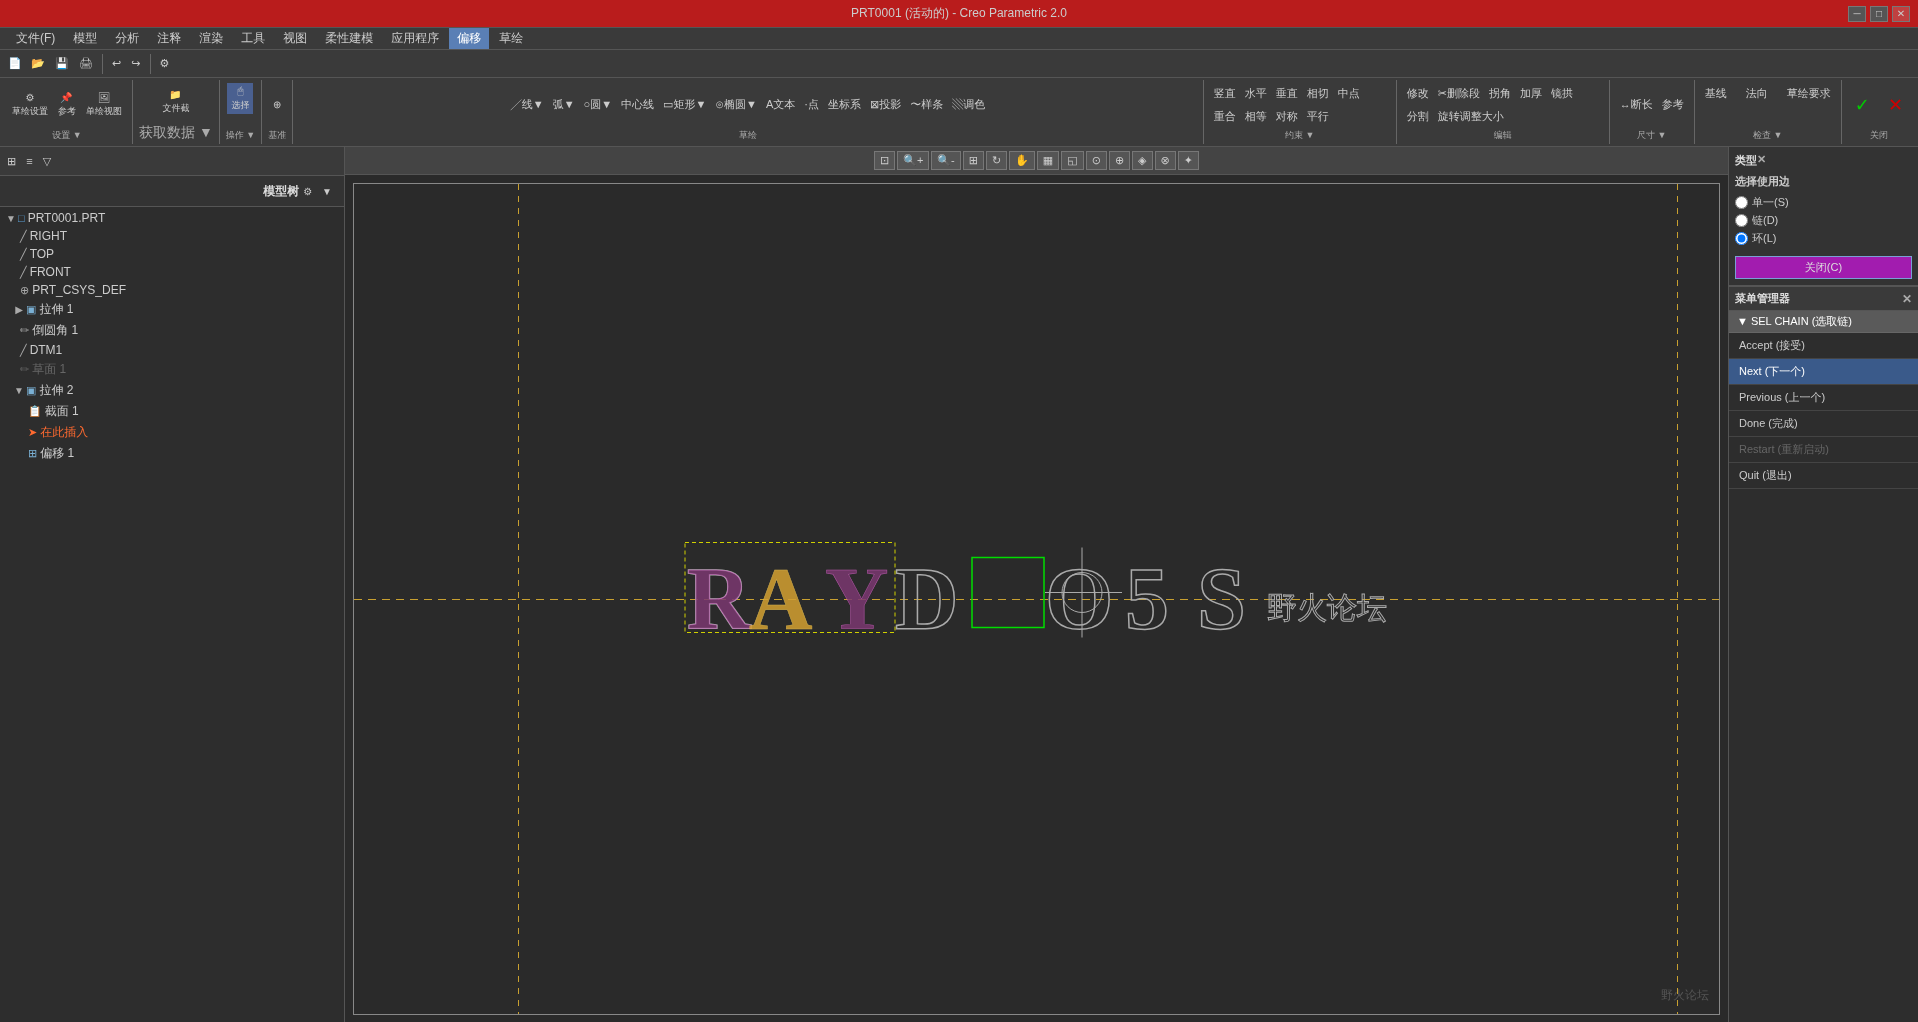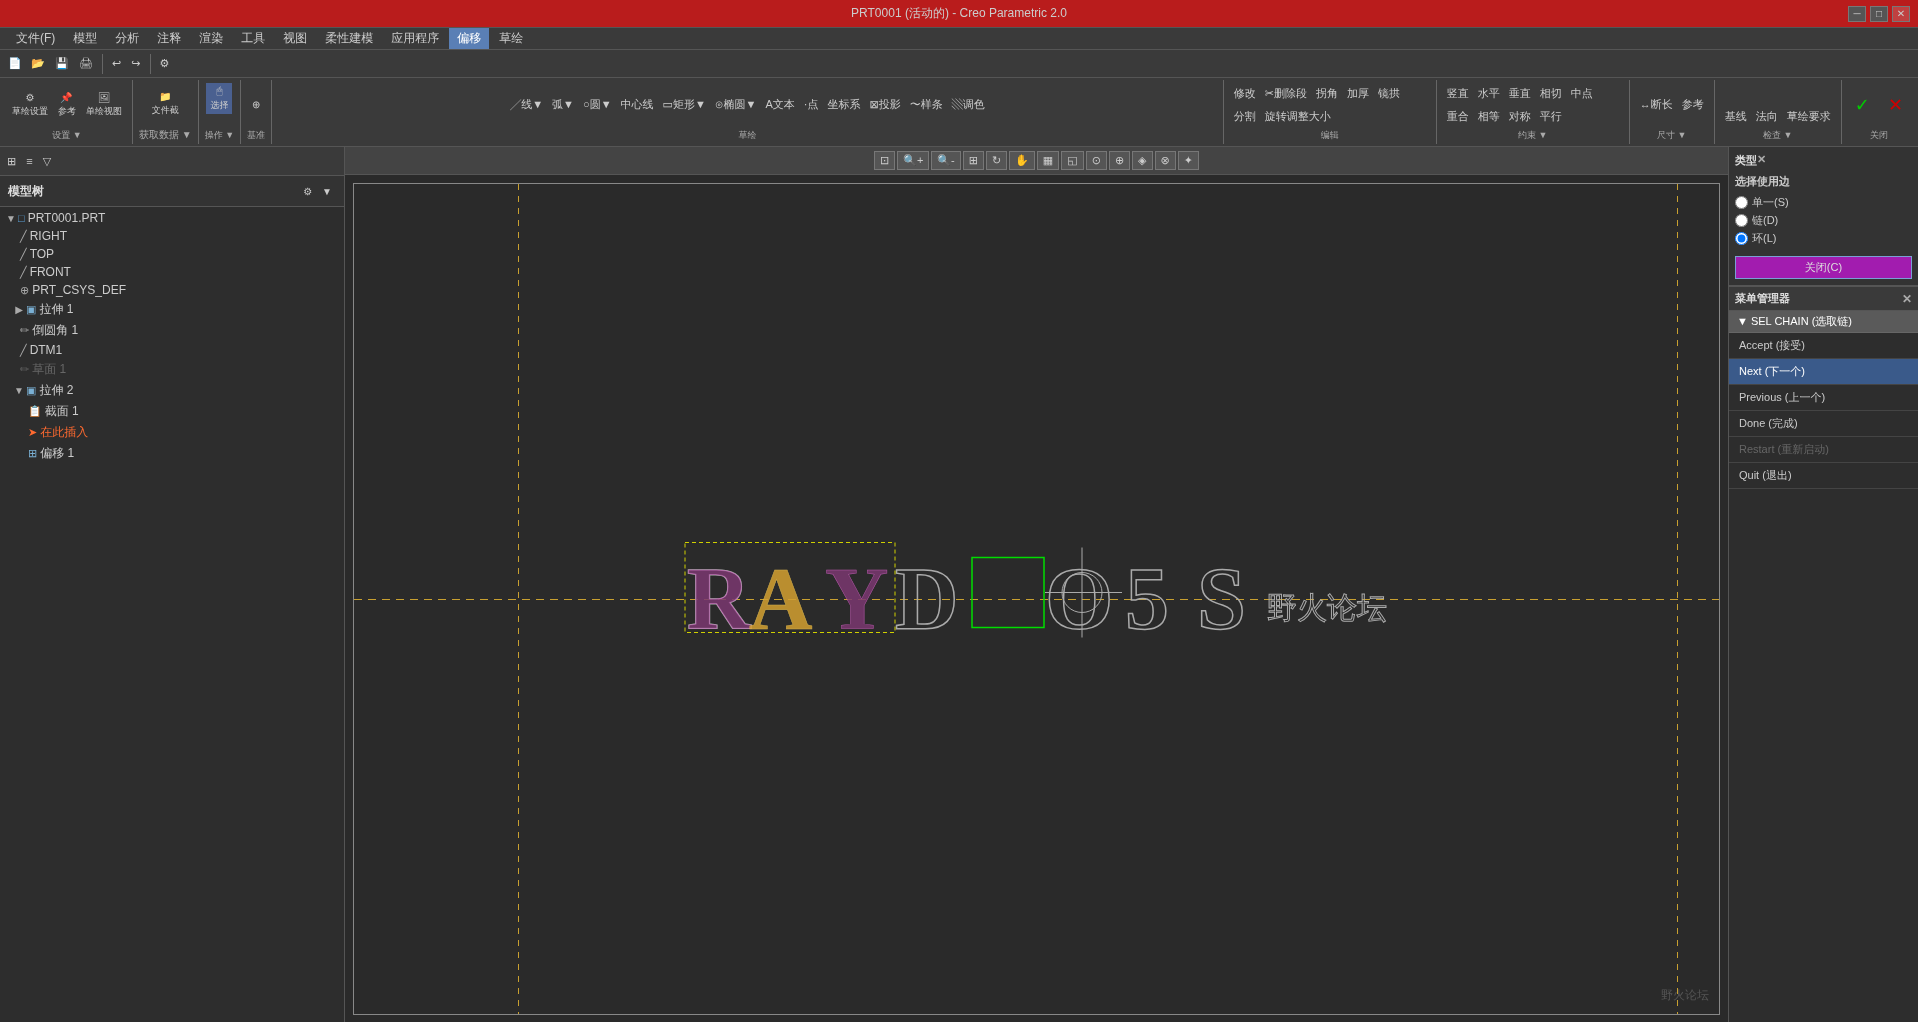--- a/index.html
+++ b/index.html
@@ -17,21 +17,21 @@
     .toolbar-row { display: flex; align-items: center; padding: 2px 4px; gap: 2px; min-height: 30px; border-bottom: 1px solid #555; flex-wrap: wrap; }
     .toolbar-btn { background: transparent; border: 1px solid transparent; padding: 1px 3px; color: #ccc; cursor: pointer; font-size: 11px; display: flex; align-items: center; gap: 2px; white-space: nowrap; min-height: 22px; }
     .toolbar-separator { width: 1px; height: 20px; background: #666; margin: 0 3px; }
 
     
     .main-layout { display: flex; height: calc(1022px - 28px - 22px - 92px); }
 
     
     .sidebar { width: 345px; background: #2d2d2d; border-right: 1px solid #555; display: flex; flex-direction: column; }
     .sidebar-toolbar { display: flex; align-items: center; padding: 3px; background: #3a3a3a; border-bottom: 1px solid #555; gap: 2px; }
-    .sidebar-title { padding: 4px 8px; font-weight: bold; color: #ddd; background: #333; border-bottom: 1px solid #555; display: flex; align-items: center; justify-content: space-between; }
+    .sidebar-title { padding: 4px 8px; font-weight: bold; color: #ddd; background: #333; border-bottom: 1px solid #555; display: flex; align-items: center; justify-content: flex-end; }
     .tree-content { flex: 1; overflow-y: auto; padding: 2px 0; }
     .tree-item { display: flex; align-items: center; padding: 2px 4px; cursor: pointer; color: #ccc; font-size: 12px; }
     .expand-btn { width: 14px; height: 14px; display: inline-flex; align-items: center; justify-content: center; cursor: pointer; color: #aaa; font-size: 10px; }
 
     
     .canvas-area { flex: 1; background: #3c3c3c; position: relative; overflow: hidden; }
     .canvas-toolbar { display: flex; align-items: center; justify-content: center; padding: 4px; background: #444; border-bottom: 1px solid #555; }
     .canvas-toolbar-btn { background: #555; border: 1px solid #777; padding: 2px 5px; color: #ccc; cursor: pointer; font-size: 11px; margin: 0 1px; }
     .canvas-content { position: relative; width: 100%; height: calc(100% - 32px); background: #2a2a2a; }
 
@@ -99,21 +99,21 @@
       <button class="toolbar-btn" style="flex-direction:column; font-size:10px;">📌<br><span style="font-size:9px;">参考</span></button>
       <button class="toolbar-btn" style="flex-direction:column; font-size:10px;">🖼<br><span style="font-size:9px;">单绘视图</span></button>
     </div>
     <div style="font-size:9px; color:#aaa; margin-top:2px;">设置 ▼</div>
   </div>
 
   <div style="display:flex; flex-direction:column; align-items:center; padding:2px 6px; border-right:1px solid #666;">
     <div style="display:flex; gap:2px; flex:1; align-items:center;">
       <button class="toolbar-btn" style="flex-direction:column; font-size:10px;">📁<br><span style="font-size:9px;">文件截</span></button>
     </div>
-    <div style="font-size:10px; color:#aaa; margin-top:2px;">获取数据 ▼</div>
+    <div style="font-size:14px; color:#aaa; margin-top:2px;">获取数据 ▼</div>
   </div>
 
   <div style="display:flex; flex-direction:column; align-items:center; padding:2px 6px; border-right:1px solid #666;">
     <div style="display:flex; gap:2px; flex:1; align-items:center;">
       <button class="toolbar-btn" style="flex-direction:column; font-size:10px; background:#4a6090;">🖱<br><span style="font-size:9px;">选择</span></button>
     </div>
     <div style="font-size:9px; color:#aaa; margin-top:14px;">操作 ▼</div>
   </div>
 
   <div style="display:flex; flex-direction:column; align-items:center; padding:2px 6px; border-right:1px solid #666;">
@@ -135,57 +135,57 @@
       <button class="toolbar-btn">·点</button>
       <button class="toolbar-btn">坐标系</button>
       <button class="toolbar-btn">⊠投影</button>
       <button class="toolbar-btn">〜样条</button>
       <button class="toolbar-btn">▧调色</button>
     </div>
     <div style="font-size:9px; color:#aaa; margin-top:2px;">草绘</div>
   </div>
 
   <div style="display:flex; flex-direction:column; align-items:center; padding:2px 6px; border-right:1px solid #666;">
-    <div style="display:flex; gap:1px; flex:1; align-items:center; flex-wrap:wrap; max-width:200px;">
-      <button class="toolbar-btn">修改</button>
-      <button class="toolbar-btn">✂删除段</button>
-      <button class="toolbar-btn">拐角</button>
-      <button class="toolbar-btn">加厚</button>
-      <button class="toolbar-btn">镜拱</button>
-      <button class="toolbar-btn">分割</button>
-      <button class="toolbar-btn">旋转调整大小</button>
-    </div>
-    <div style="font-size:9px; color:#aaa; margin-top:2px;">编辑</div>
-  </div>
-
-  <div style="display:flex; flex-direction:column; align-items:center; padding:2px 6px; border-right:1px solid #666;">
     <div style="display:flex; gap:1px; flex:1; align-items:center; flex-wrap:wrap; max-width:180px;">
       <button class="toolbar-btn">竖直</button>
       <button class="toolbar-btn">水平</button>
       <button class="toolbar-btn">垂直</button>
       <button class="toolbar-btn">相切</button>
       <button class="toolbar-btn">中点</button>
       <button class="toolbar-btn">重合</button>
       <button class="toolbar-btn">相等</button>
       <button class="toolbar-btn">对称</button>
       <button class="toolbar-btn">平行</button>
     </div>
     <div style="font-size:9px; color:#aaa; margin-top:2px;">约束 ▼</div>
   </div>
 
   <div style="display:flex; flex-direction:column; align-items:center; padding:2px 6px; border-right:1px solid #666;">
+    <div style="display:flex; gap:1px; flex:1; align-items:center; flex-wrap:wrap; max-width:200px;">
+      <button class="toolbar-btn">修改</button>
+      <button class="toolbar-btn">✂删除段</button>
+      <button class="toolbar-btn">拐角</button>
+      <button class="toolbar-btn">加厚</button>
+      <button class="toolbar-btn">镜拱</button>
+      <button class="toolbar-btn">分割</button>
+      <button class="toolbar-btn">旋转调整大小</button>
+    </div>
+    <div style="font-size:9px; color:#aaa; margin-top:2px;">编辑</div>
+  </div>
+
+  <div style="display:flex; flex-direction:column; align-items:center; padding:2px 6px; border-right:1px solid #666;">
     <div style="display:flex; gap:1px; flex:1; align-items:center;">
       <button class="toolbar-btn">↔断长</button>
       <button class="toolbar-btn">参考</button>
     </div>
     <div style="font-size:9px; color:#aaa; margin-top:2px;">尺寸 ▼</div>
   </div>
 
   <div style="display:flex; flex-direction:column; align-items:center; padding:2px 6px; border-right:1px solid #666;">
-    <div style="display:flex; gap:1px; flex:1; align-items:flex-end;">
+    <div style="display:flex; gap:11px; flex:1; align-items:flex-start;">
       <button class="toolbar-btn">基线</button>
       <button class="toolbar-btn">法向</button>
       <button class="toolbar-btn">草绘要求</button>
     </div>
     <div style="font-size:9px; color:#aaa; margin-top:2px;">检查 ▼</div>
   </div>
 
   <div style="display:flex; flex-direction:column; align-items:center; padding:2px 6px;">
     <div style="display:flex; gap:4px; flex:1; align-items:center;">
       <button class="toolbar-btn" style="color:#00cc00; font-size:18px; padding:2px 6px;">✓</button>

